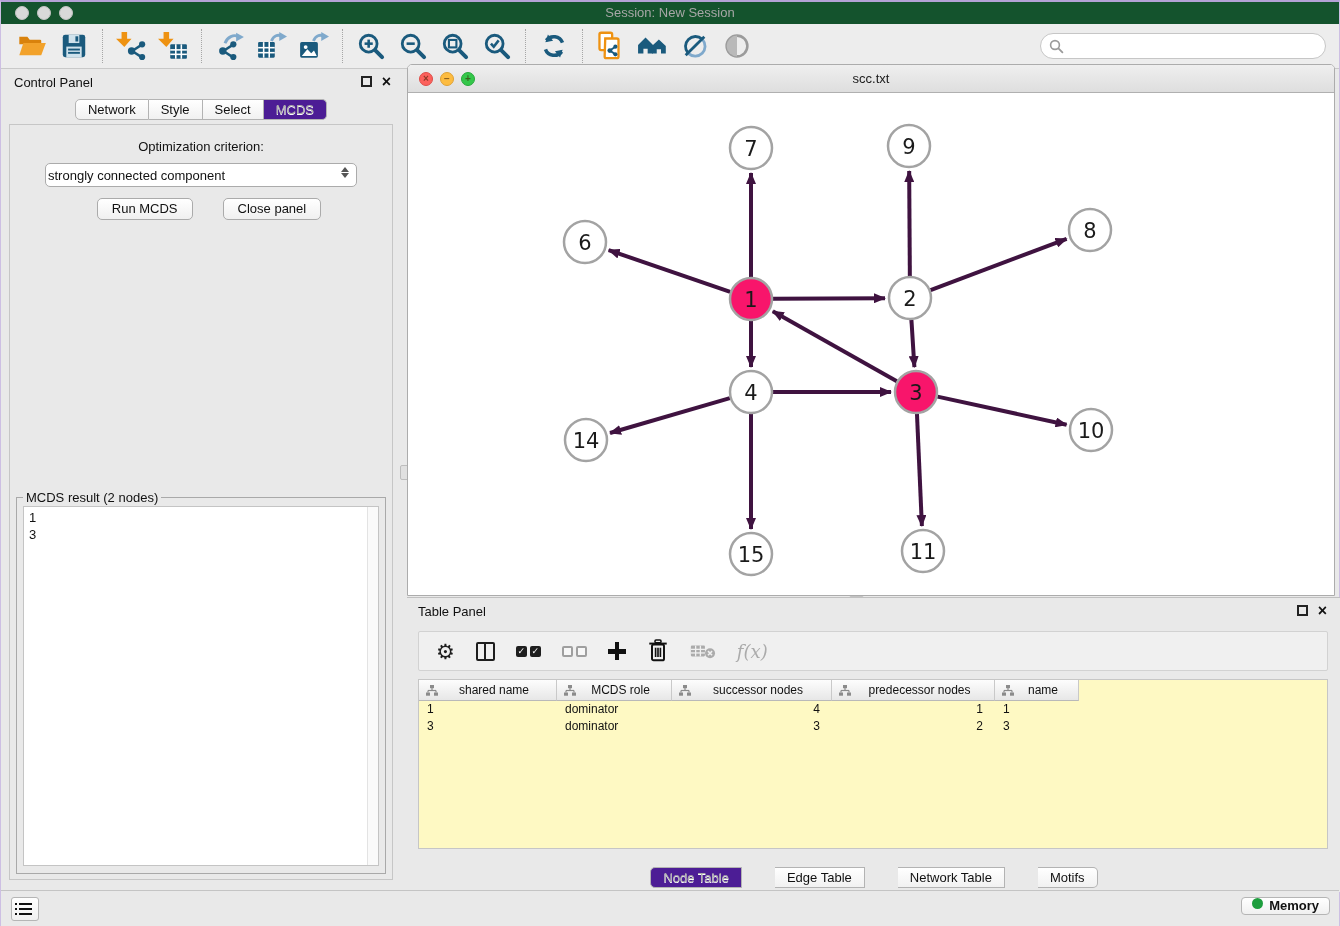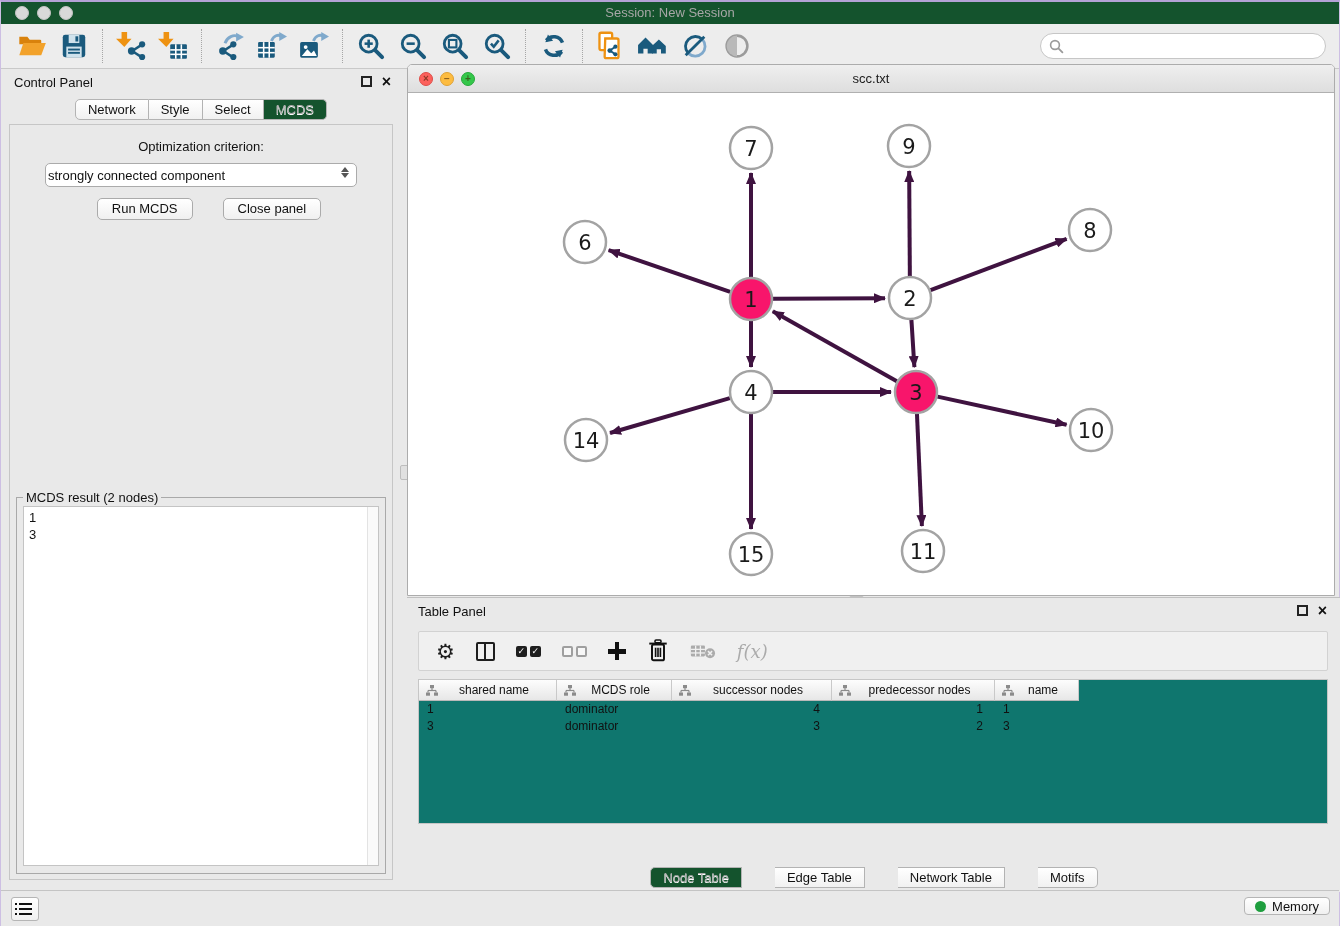--- a/index.html
+++ b/index.html
@@ -31,21 +31,21 @@
   .panel-title { position:absolute; left:13px; top:5px; font-size:13px; color:#111; }
   .panel-icons { position:absolute; right:10px; top:6px; display:flex; gap:10px; align-items:center; }
   .float-box { width:11px; height:11px; border:2px solid #222; background:transparent; }
   .close-x { font-size:16px; font-weight:bold; color:#111; line-height:11px; }
 
   .seg { display:flex; }
   .seg .segbtn { border:1px solid #B3B3B3; border-left:none; background:linear-gradient(#FFFFFF,#F1F1F1);
                  padding:2px 12px; font-size:13px; color:#111; height:21px; white-space:nowrap; }
   .seg .segbtn:first-child { border-left:1px solid #B3B3B3; border-radius:5px 0 0 5px; }
   .seg .segbtn:last-child { border-radius:0 5px 5px 0; }
-  .seg .segbtn.active { background:#14532d; color:#ABABAB; text-shadow:0 1px 0 #fff; }
+  .seg .segbtn.active { background:#4c1d95; color:#ABABAB; text-shadow:0 1px 0 #fff; }
   .cp-tabs { position:absolute; top:29px; left:0; right:0; display:flex; justify-content:center; }
 
   .cp-content { position:absolute; top:54px; left:8px; right:8px; bottom:12px;
                 background:#E9E9E9; border:1px solid #C6C6C6; }
   .opt-label { margin-top:14px; text-align:center; font-size:13px; color:#111; }
   .cp-select { position:relative; margin:9px auto 0 auto; width:312px; height:24px; background:#FFF;
                border:1px solid #ABABAB; border-radius:5px; font-size:13px; color:#111;
                display:flex; align-items:center; padding-left:2px; }
   .stepper { position:absolute; right:7px; top:3px; display:flex; flex-direction:column; gap:1px; }
   .stepper .chev { width:0; height:0; border-left:4px solid transparent; border-right:4px solid transparent; }
@@ -91,41 +91,41 @@
   .col-icon::after { content:""; position:absolute; left:6px; top:0; bottom:0; width:2.5px; background:#1E1E1E; }
   .chk-pair { display:flex; gap:3px; }
   .chk { width:11px; height:11px; border-radius:2px; display:flex; align-items:center; justify-content:center; }
   .chk.on { background:#1E1E1E; color:#FFF; font-size:9px; line-height:1; }
   .chk.off { border:2px solid #9F9F9F; background:#F7F7F7; }
   .plus-icon { position:relative; width:18px; height:18px; }
   .plus-icon::before { content:""; position:absolute; left:0; top:7px; width:18px; height:4.5px; background:#111; }
   .plus-icon::after { content:""; position:absolute; left:7px; top:0; width:4.5px; height:18px; background:#111; }
   .fx-label { font-family:"DejaVu Serif", serif; font-style:italic; font-size:18px; color:#ABABAB; }
 
-  .tp-table { position:absolute; left:11px; right:13px; top:81px; height:145px; background:#0f766e; border:1px solid #C6C6C6; overflow:hidden; }
+  .tp-table { position:absolute; left:11px; right:13px; top:81px; height:170px; background:#fef9c3; border:1px solid #C6C6C6; overflow:hidden; }
   .thead-row { display:flex; height:21px; }
   .th-cell { display:flex; align-items:center; gap:6px; padding-left:7px; font-size:12px; color:#111;
              background:linear-gradient(#FDFDFD,#E7E7E7); border-right:1px solid #C9C9C9; border-bottom:1px solid #B9B9B9; }
   .th-label { flex:1; text-align:center; padding-right:12px; }
   .tbody-row { display:flex; height:17px; }
   .td-cell { font-size:12px; color:#111; line-height:17px; white-space:nowrap; overflow:hidden; }
   .td-cell.left { padding-left:8px; text-align:left; }
   .td-cell.right { padding-right:12px; text-align:right; }
   .tp-tabs { position:absolute; left:0; right:0; top:269px; display:flex; justify-content:center;gap:33px; }
 
   
   .statusbar { position:absolute; left:0; right:0; bottom:0; height:36px; background:#E9E9E9; border-top:1px solid #C4C4C4; }
   .list-btn { position:absolute; left:10px; top:6px; width:28px; height:24px; background:linear-gradient(#FFF,#F0F0F0);
               border:1px solid #B5B5B5; border-radius:3px; display:flex; align-items:center; justify-content:center; }
   .list-glyph { display:flex; flex-direction:column; gap:2.5px; }
   .list-glyph span { display:block; width:13px; height:2.5px; background:#111; position:relative; }
   .list-glyph span::before { content:""; position:absolute; left:-4px; top:0; width:2.5px; height:2.5px; background:#111; }
   .memory-btn { position:absolute; right:9px; top:6px; height:18px; background:linear-gradient(#FFF,#F0F0F0);
-                border:1px solid #B5B5B5; border-radius:4px; display:flex; align-items:center; gap:6px;
-                padding:0 10px; font-size:13px; color:#111; }
+                border:1px solid #B5B5B5; border-radius:4px; display:flex; align-items:flex-start; gap:6px;
+                padding:0 10px; font-size:13px; color:#111;font-weight:bold; }
   .mem-dot { width:11px; height:11px; border-radius:50%; background:#1E9E3E; }
 </style>
 </head>
 <body>
 
 <div id="app">
 
   <div class="titlebar">
     <div class="traffic">
       <div class="dot"></div>

